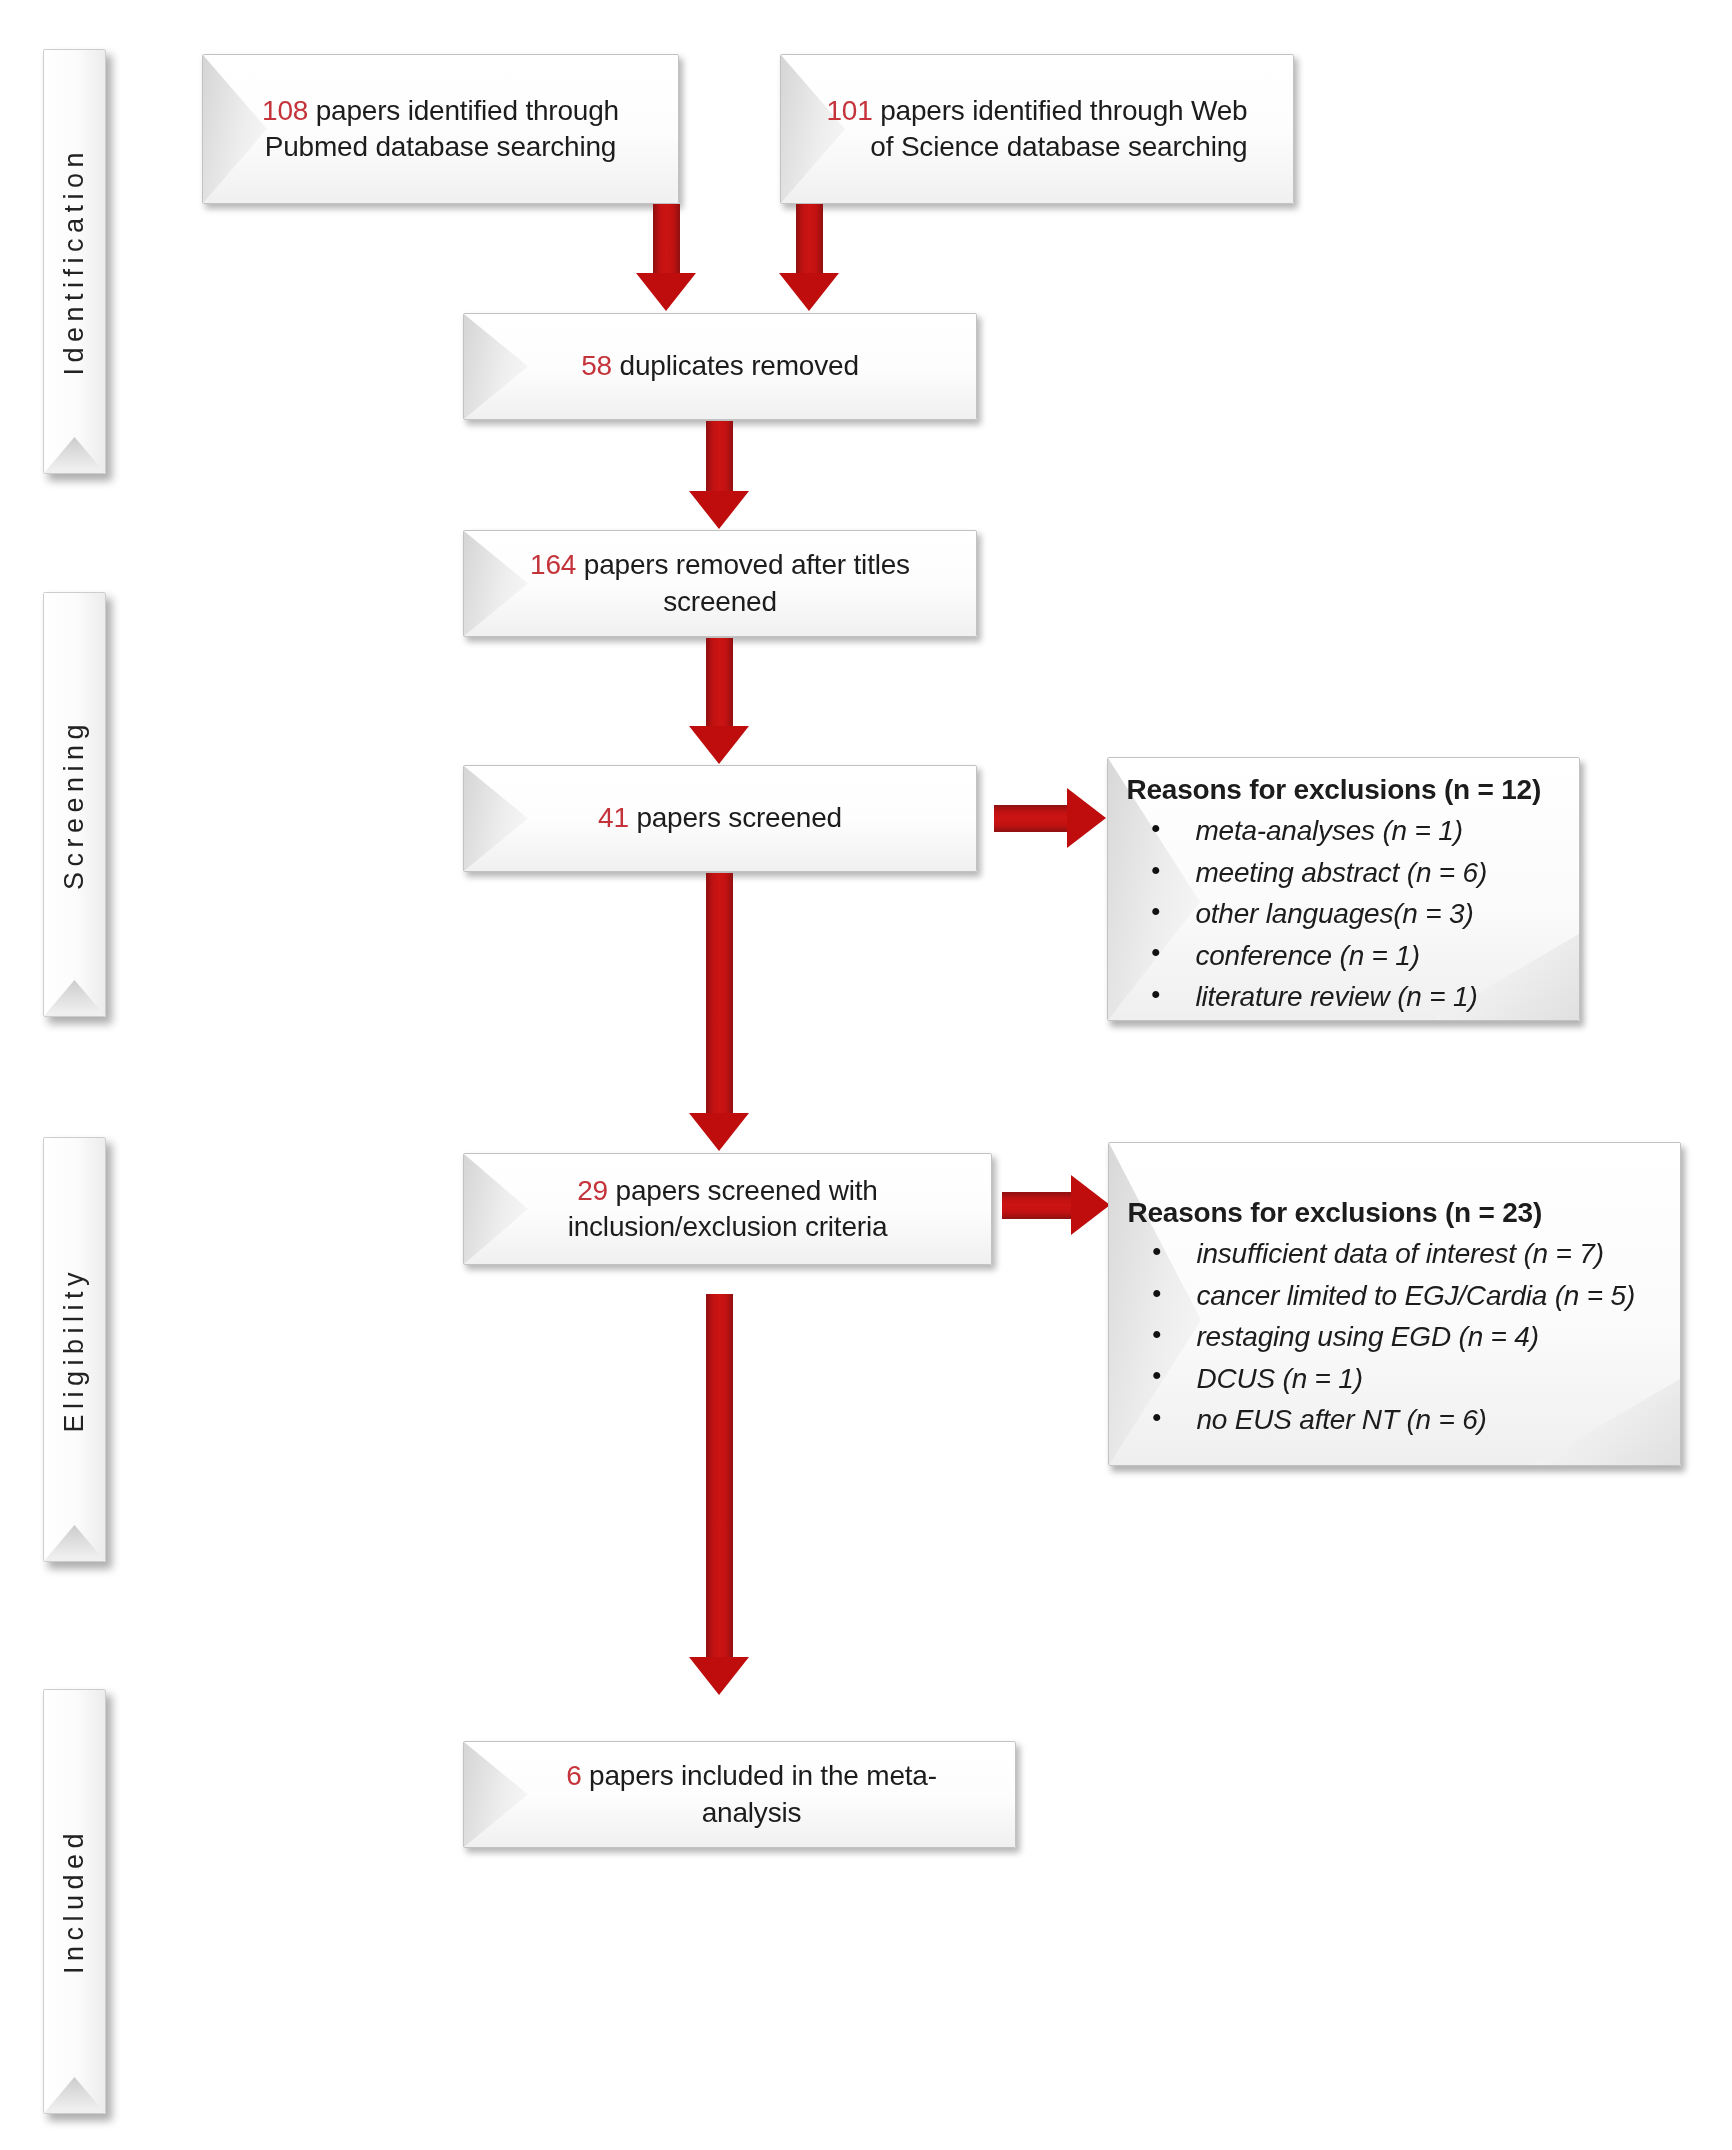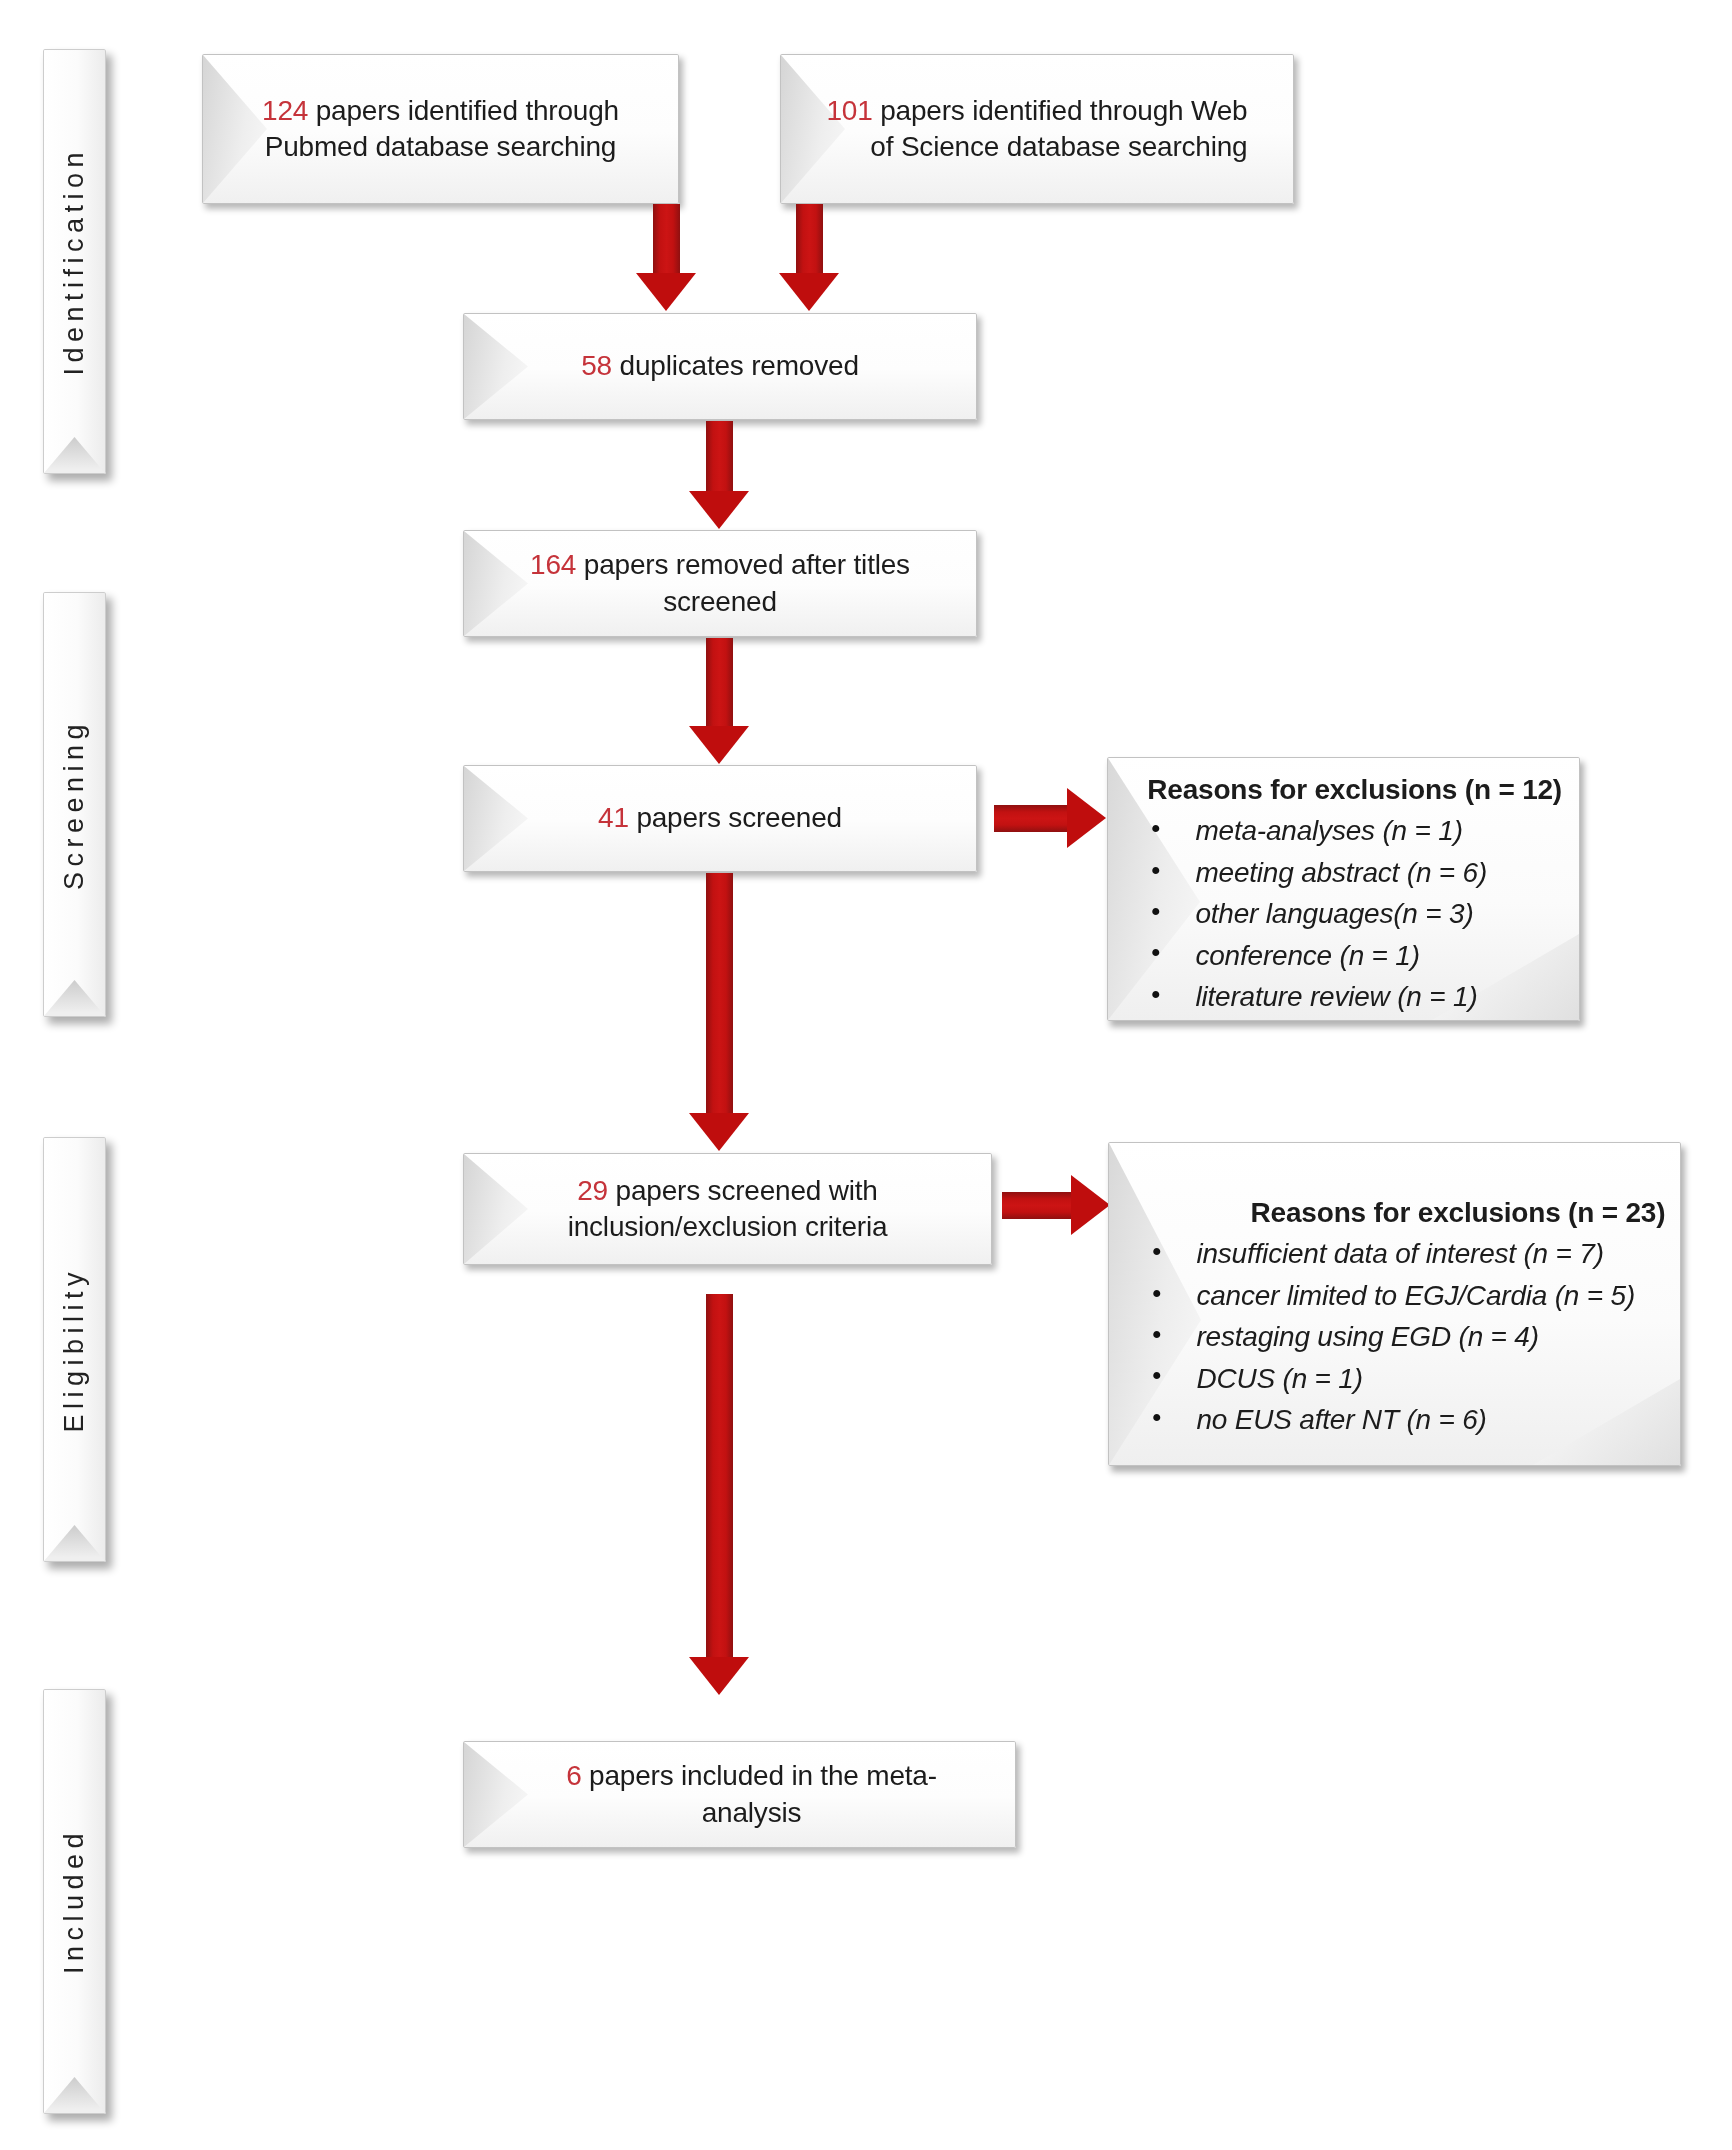--- a/index.html
+++ b/index.html
@@ -57,21 +57,21 @@
   .rbox::before{
     content:""; position:absolute; left:0; top:0; bottom:0; width:92px;
     background:linear-gradient(100deg,#d8d8d8 0%,#ededed 55%,#f8f8f8 100%);
     clip-path:polygon(0 0,100% 55%,0 100%);
   }
   .rbox::after{
     content:""; position:absolute; right:0; bottom:0; width:147px; height:86px;
     background:linear-gradient(315deg,#dddddd 0%,#f6f6f6 75%);
     clip-path:polygon(100% 0,100% 100%,0 100%); opacity:.85;
   }
-  .rbox-title{position:relative; z-index:1; font-weight:bold; margin:0 0 7.4px 0;text-align:right;}
+  .rbox-title{position:relative; z-index:1; font-weight:bold; margin:0 0 7.4px 0;}
   .rbox-list{position:relative; z-index:1; list-style:none; margin:0; padding:0;}
   .rbox-list li{position:relative; padding-left:69px; margin-top:9.2px;font-style:italic;}
   .rbox-list li::before{content:"•"; position:absolute; left:24.5px; top:-1.2px; font-size:26px; color:#111;}
 
   
   .varrow{position:absolute; display:flex; flex-direction:column; align-items:center;}
   .vstem{width:27px; flex:1;
     background:linear-gradient(90deg,#8f1010 0%,#c21111 26%,#cc1414 50%,#c21111 74%,#8f1010 100%);}
   .vhead{flex:none; width:60px; height:38px; background:#bf0d0d;
     clip-path:polygon(0 0,100% 0,50% 100%);}
@@ -94,21 +94,21 @@
   </div>
   <div class="stage" style="top:1137px;">
     <span class="stage-label">Eligibility</span>
   </div>
   <div class="stage" style="top:1689px;">
     <span class="stage-label">Included</span>
   </div>
 
   <div class="node" style="left:202px; top:54px; width:475px; height:148px;">
     <div class="node-inner">
-      <span class="count">124</span>
+      <span class="count">108</span>
       <span class="node-text">papers identified through
 Pubmed database searching</span>
     </div>
   </div>
   <div class="node" style="left:780px; top:54px; width:512px; height:148px;text-align:right;">
     <div class="node-inner">
       <span class="count">101</span>
       <span class="node-text">papers identified through Web
 of Science database searching</span>
     </div>

